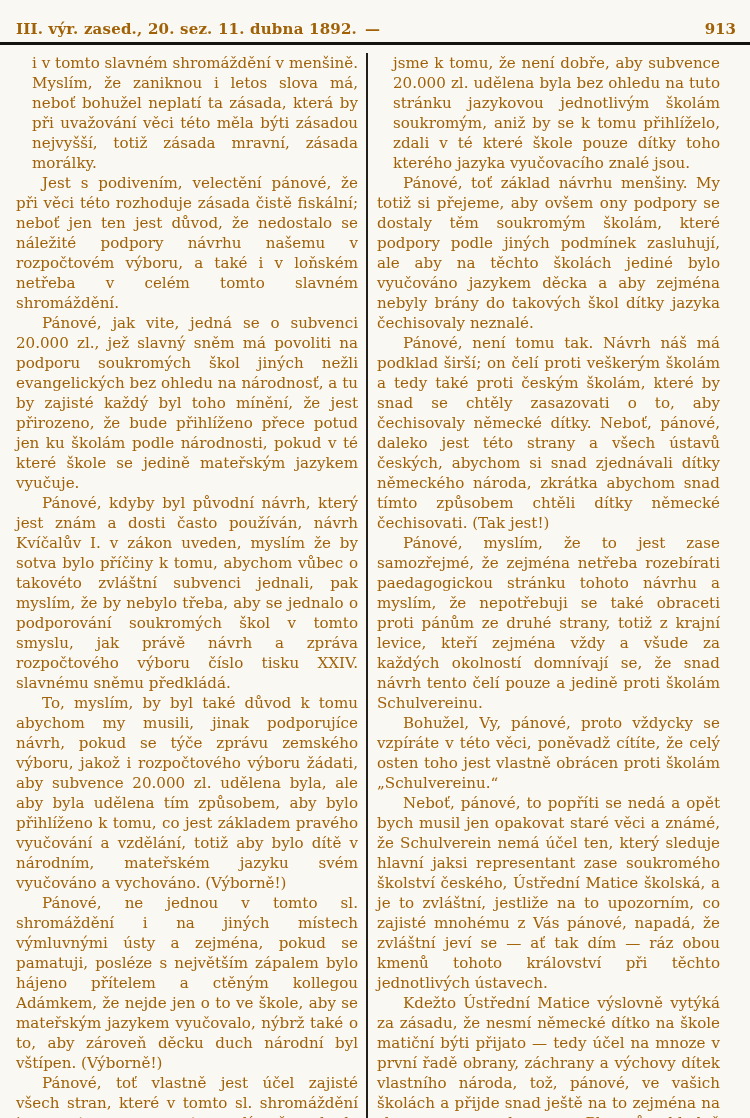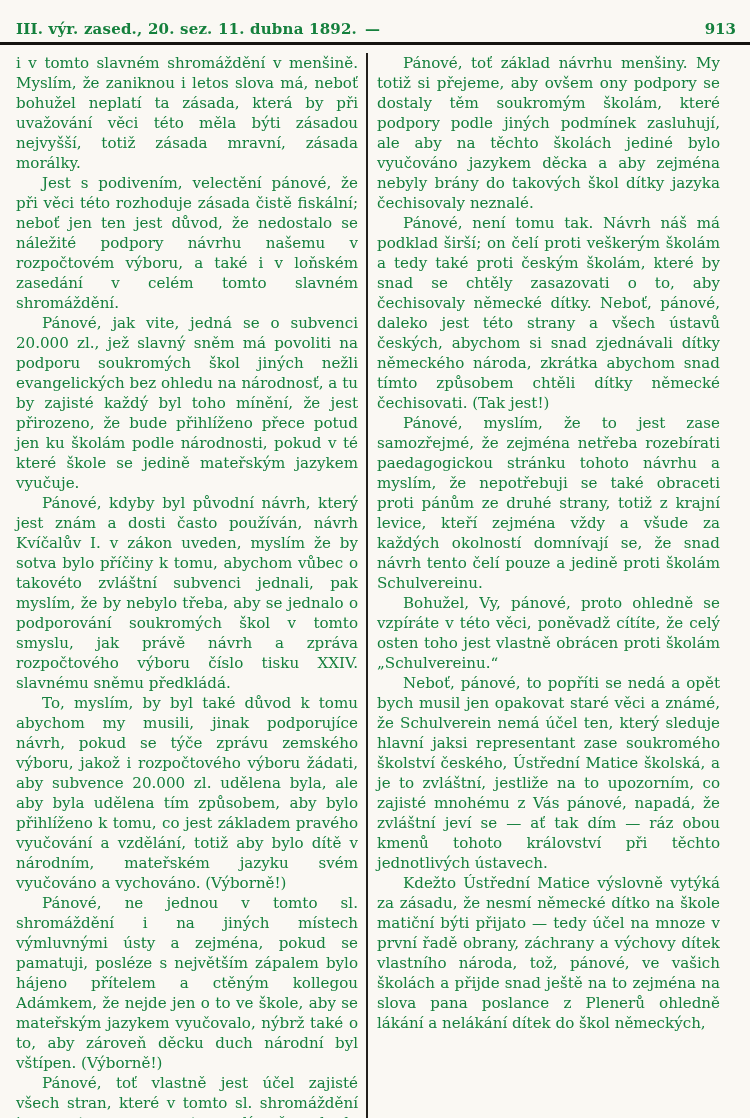--- a/index.html
+++ b/index.html
@@ -6,21 +6,21 @@
     margin: 0;
     padding: 0;
     background: #e9e7e1;
   }
   .page {
     position: relative;
     width: 750px;
     height: 1118px;
     margin: 0 auto;
     background: #faf8f3;
-    color: #15803d;
+    color: #a16207;
     font-family: "DejaVu Serif", "Liberation Serif", serif;
     box-sizing: border-box;
     overflow: hidden;
   }
   .header {
     display: flex;
     align-items: baseline;
     padding: 20px 14px 4px 16px;
     border-bottom: 3px solid #151310;
     font-size: 15px;
@@ -59,50 +59,52 @@
   }
   .col.right {
     padding-left: 9px;
   }
   .col p {
     margin: 0;
     text-indent: 26px;
   }
   .col p.no-indent {
     text-indent: 0;
+    margin-left: 16px;
   }
 </style>
 </head>
 <body>
 
 <div class="page">
 
   <div class="header">
     <span class="cz">III. výr. zased., 20. sez. 11. dubna 1892.</span>
     <span class="sep">—</span>
     <span class="pagenum">913</span>
   </div>
 
   <div class="columns">
 
     <div class="col left">
       <p class="no-indent">i v tomto slavném shromáždění v menšině. Myslím, že zaniknou i letos slova má, neboť bohužel neplatí ta zásada, která by při uvažování věci této měla býti zásadou nejvyšší, totiž zásada mravní, zásada morálky.</p>
-      <p>Jest s podivením, velectění pánové, že při věci této rozhoduje zásada čistě fiskální; neboť jen ten jest důvod, že nedostalo se náležité podpory návrhu našemu v rozpočtovém výboru, a také i v loňském zasedání v celém tomto slavném shromáždění.</p>
+      <p>Jest s podivením, velectění pánové, že při věci této rozhoduje zásada čistě fiskální; neboť jen ten jest důvod, že nedostalo se náležité podpory návrhu našemu v rozpočtovém výboru, a také i v loňském netřeba v celém tomto slavném shromáždění.</p>
       <p>Pánové, jak vite, jedná se o subvenci 20.000 zl., jež slavný sněm má povoliti na podporu soukromých škol jiných nežli evangelických bez ohledu na národnosť, a tu by zajisté každý byl toho mínění, že jest přirozeno, že bude přihlíženo přece potud jen ku školám podle národnosti, pokud v té které škole se jedině mateřským jazykem vyučuje.</p>
       <p>Pánové, kdyby byl původní návrh, který jest znám a dosti často používán, návrh Kvíčalův I. v zákon uveden, myslím že by sotva bylo příčiny k tomu, abychom vůbec o takovéto zvláštní subvenci jednali, pak myslím, že by nebylo třeba, aby se jednalo o podporování soukromých škol v tomto smyslu, jak právě návrh a zpráva rozpočtového výboru číslo tisku XXIV. slavnému sněmu předkládá.</p>
       <p>To, myslím, by byl také důvod k tomu abychom my musili, jinak podporujíce návrh, pokud se týče zprávu zemského výboru, jakož i rozpočtového výboru žádati, aby subvence 20.000 zl. udělena byla, ale aby byla udělena tím způsobem, aby bylo přihlíženo k tomu, co jest základem pravého vyučování a vzdělání, totiž aby bylo dítě v národním, mateřském jazyku svém vyučováno a vychováno. (Výborně!)</p>
       <p>Pánové, ne jednou v tomto sl. shromáždění i na jiných místech výmluvnými ústy a zejména, pokud se pamatuji, posléze s největším zápalem bylo hájeno přítelem a ctěným kollegou Adámkem, že nejde jen o to ve škole, aby se mateřským jazykem vyučovalo, nýbrž také o to, aby zároveň děcku duch národní byl vštípen. (Výborně!)</p>
       <p>Pánové, toť vlastně jest účel zajisté všech stran, které v tomto sl. shromáždění jsou zastoupeny, a proto myslím, že nebude s podivením, jestliže my členové menšiny rozpočtového výboru poukázali</p>
     </div>
 
     <div class="col right">
+      <p class="no-indent">jsme k tomu, že není dobře, aby subvence 20.000 zl. udělena byla bez ohledu na tuto stránku jazykovou jednotlivým školám soukromým, aniž by se k tomu přihlíželo, zdali v té které škole pouze dítky toho kterého jazyka vyučovacího znalé jsou.</p>
       <p>Pánové, toť základ návrhu menšiny. My totiž si přejeme, aby ovšem ony podpory se dostaly těm soukromým školám, které podpory podle jiných podmínek zasluhují, ale aby na těchto školách jediné bylo vyučováno jazykem děcka a aby zejména nebyly brány do takových škol dítky jazyka čechisovaly neznalé.</p>
       <p>Pánové, není tomu tak. Návrh náš má podklad širší; on čelí proti veškerým školám a tedy také proti českým školám, které by snad se chtěly zasazovati o to, aby čechisovaly německé dítky. Neboť, pánové, daleko jest této strany a všech ústavů českých, abychom si snad zjednávali dítky německého národa, zkrátka abychom snad tímto způsobem chtěli dítky německé čechisovati. (Tak jest!)</p>
       <p>Pánové, myslím, že to jest zase samozřejmé, že zejména netřeba rozebírati paedagogickou stránku tohoto návrhu a myslím, že nepotřebuji se také obraceti proti pánům ze druhé strany, totiž z krajní levice, kteří zejména vždy a všude za každých okolností domnívají se, že snad návrh tento čelí pouze a jedině proti školám Schulvereinu.</p>
-      <p>Bohužel, Vy, pánové, proto ohledně se vzpíráte v této věci, poněvadž cítíte, že celý osten toho jest vlastně obrácen proti školám „Schulvereinu.“</p>
+      <p>Bohužel, Vy, pánové, proto vždycky se vzpíráte v této věci, poněvadž cítíte, že celý osten toho jest vlastně obrácen proti školám „Schulvereinu.“</p>
       <p>Neboť, pánové, to popříti se nedá a opět bych musil jen opakovat staré věci a známé, že Schulverein nemá účel ten, který sleduje hlavní jaksi representant zase soukromého školství českého, Ústřední Matice školská, a je to zvláštní, jestliže na to upozorním, co zajisté mnohému z Vás pánové, napadá, že zvláštní jeví se — ať tak dím — ráz obou kmenů tohoto království při těchto jednotlivých ústavech.</p>
       <p>Kdežto Ústřední Matice výslovně vytýká za zásadu, že nesmí německé dítko na škole matiční býti přijato — tedy účel na mnoze v první řadě obrany, záchrany a výchovy dítek vlastního národa, tož, pánové, ve vašich školách a přijde snad ještě na to zejména na slova pana poslance z Plenerů ohledně lákání a nelákání dítek do škol německých,</p>
 
     </div>
 
   </div>
 
 </div>
 
 </body></html>

